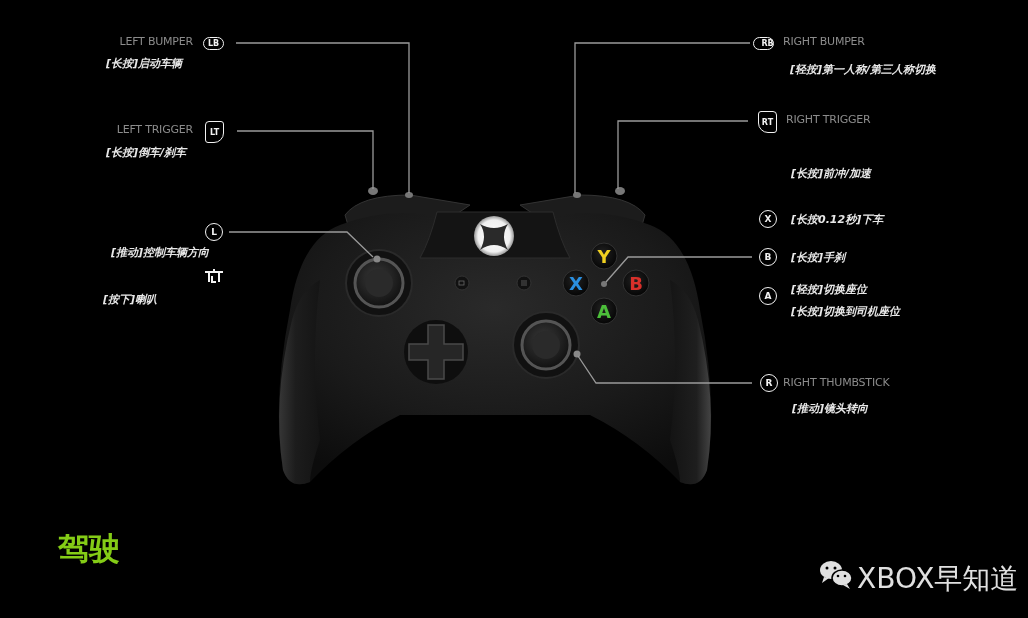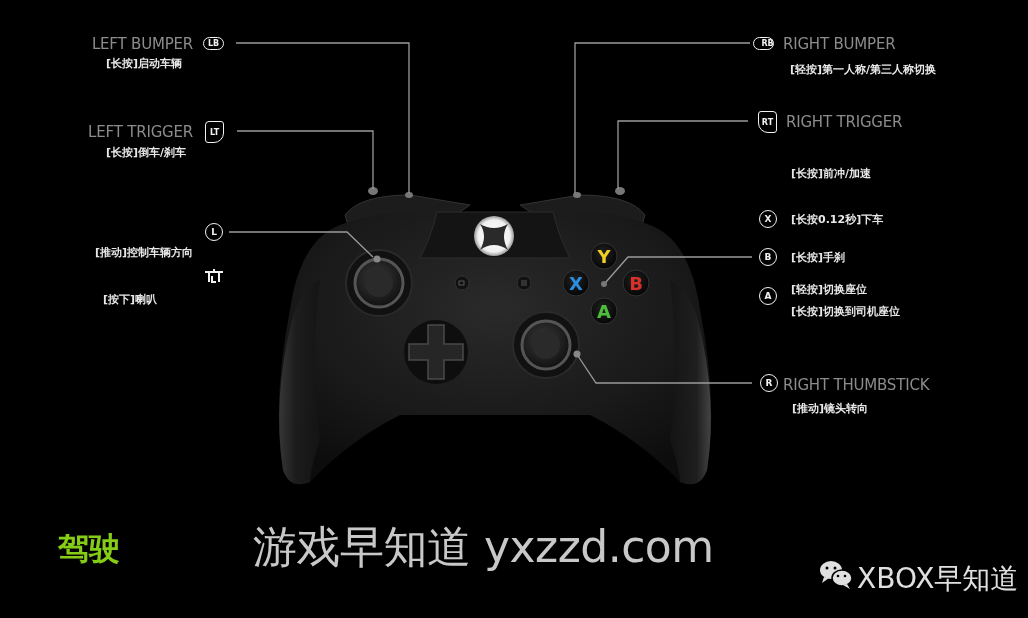--- a/index.html
+++ b/index.html
@@ -1,21 +1,21 @@
 <!DOCTYPE html>
 <html><head>
 <meta charset="utf-8">
 <style>
   html, body { margin: 0; padding: 0; background: #000; }
   body { width: 1028px; height: 618px; position: relative; overflow: hidden;
          font-family: "DejaVu Sans", "Liberation Sans", sans-serif; }
   .canvas { position: absolute; left: 0; top: 0; width: 1028px; height: 618px; }
-  .lbl { position: absolute; color: #8c8c8c; font-size: 15px; letter-spacing: -0.2px; white-space: nowrap; }
+  .lbl { position: absolute; color: #8c8c8c; font-size: 11px; letter-spacing: -0.2px; white-space: nowrap; }
   .lbl-r { text-align: right; }
-  .desc { position: absolute; color: #e8e8e8; font-size: 11px; font-weight: bold; white-space: nowrap; }
+  .desc { position: absolute; color: #e8e8e8; font-size: 11px; font-weight: bold; white-space: nowrap; font-style: italic; }
   .badge { position: absolute; border: 1.6px solid #f2f2f2; color: #f2f2f2; font-size: 8px; font-weight: bold;
            display: flex; align-items: center; justify-content: center; box-sizing: border-box; }
   .badge-pill { border-radius: 7px; height: 13px; width: 21px; }
   .badge-circle { border-radius: 50%; width: 18px; height: 18px; font-size: 9px; }
   .badge-trig { width: 19px; height: 22px; border-radius: 4px 3px 10px 3px; }
   .footer-title { position: absolute; left: 58px; top: 528px; color: #84cc16; font-size: 31px; font-weight: bold; }
   .footer-site { position: absolute; left: 253px; top: 518px; color: #c8c8c8; font-size: 44px; letter-spacing: -0.5px; }
   .footer-brand { position: absolute; left: 857px; top: 560px; color: #e0e0e0; font-size: 28px; }
   .wechat { position: absolute; left: 818px; top: 558px; }
 </style>
@@ -117,21 +117,21 @@
 
   <div class="lbl lbl-r" style="left:60px;top:35px;width:133px;">LEFT BUMPER</div>
   <div class="badge badge-pill" style="left:203px;top:37px;">LB</div>
   <div class="desc" style="left:106px;top:56px;">[长按]启动车辆</div>
 
   <div class="lbl lbl-r" style="left:60px;top:123px;width:133px;">LEFT TRIGGER</div>
   <div class="badge badge-trig" style="left:205px;top:121px;">LT</div>
   <div class="desc" style="left:106px;top:145px;">[长按]倒车/刹车</div>
 
   <div class="badge badge-circle" style="left:205px;top:223px;">L</div>
-  <div class="desc lbl-r" style="left:40px;top:245px;width:153px;">[推动]控制车辆方向</div>
+  <div class="desc lbl-r" style="left:56px;top:245px;width:153px;">[推动]控制车辆方向</div>
 
   <svg style="position:absolute;left:203px;top:268px;" width="22" height="16">
     <path d="M2,4 L20,4 M6,4 L6,14 M16,4 L16,14 M11,1 L11,4 M9,8 L9,14 L13,14" stroke="#f2f2f2" stroke-width="2" fill="none"></path>
   </svg>
   <div class="desc lbl-r" style="left:40px;top:292px;width:117px;">[按下]喇叭</div>
 
   <div class="badge badge-pill" style="left:753px;top:37px;padding-left:8px;">RB</div>
   <div class="lbl" style="left:783px;top:35px;">RIGHT BUMPER</div>
   <div class="desc" style="left:790px;top:62px;">[轻按]第一人称/第三人称切换</div>
 
@@ -147,21 +147,20 @@
 
   <div class="badge badge-circle" style="left:759px;top:287px;">A</div>
   <div class="desc" style="left:791px;top:282px;">[轻按]切换座位</div>
   <div class="desc" style="left:791px;top:304px;">[长按]切换到司机座位</div>
 
   <div class="badge badge-circle" style="left:760px;top:374px;">R</div>
   <div class="lbl" style="left:783px;top:376px;">RIGHT THUMBSTICK</div>
   <div class="desc" style="left:792px;top:401px;">[推动]镜头转向</div>
 
   <div class="footer-title">驾驶</div>
-  <div class="footer-site">游戏早知道 yxzzd.com</div>
   <svg class="wechat" width="36" height="32">
     <ellipse cx="13" cy="12" rx="11" ry="9" fill="#e0e0e0"></ellipse>
     <path d="M6,19 L4,25 L11,20 Z" fill="#e0e0e0"></path>
     <ellipse cx="24" cy="20" rx="10" ry="8" fill="#e0e0e0" stroke="#000" stroke-width="1.5"></ellipse>
     <path d="M29,26 L32,31 L25,27 Z" fill="#e0e0e0"></path>
     <circle cx="9" cy="10" r="1.5" fill="#000"></circle>
       <circle cx="17" cy="10" r="1.5" fill="#000"></circle>
     <circle cx="20" cy="18" r="1.3" fill="#000"></circle>
       <circle cx="27" cy="18" r="1.3" fill="#000"></circle>
   </svg>

